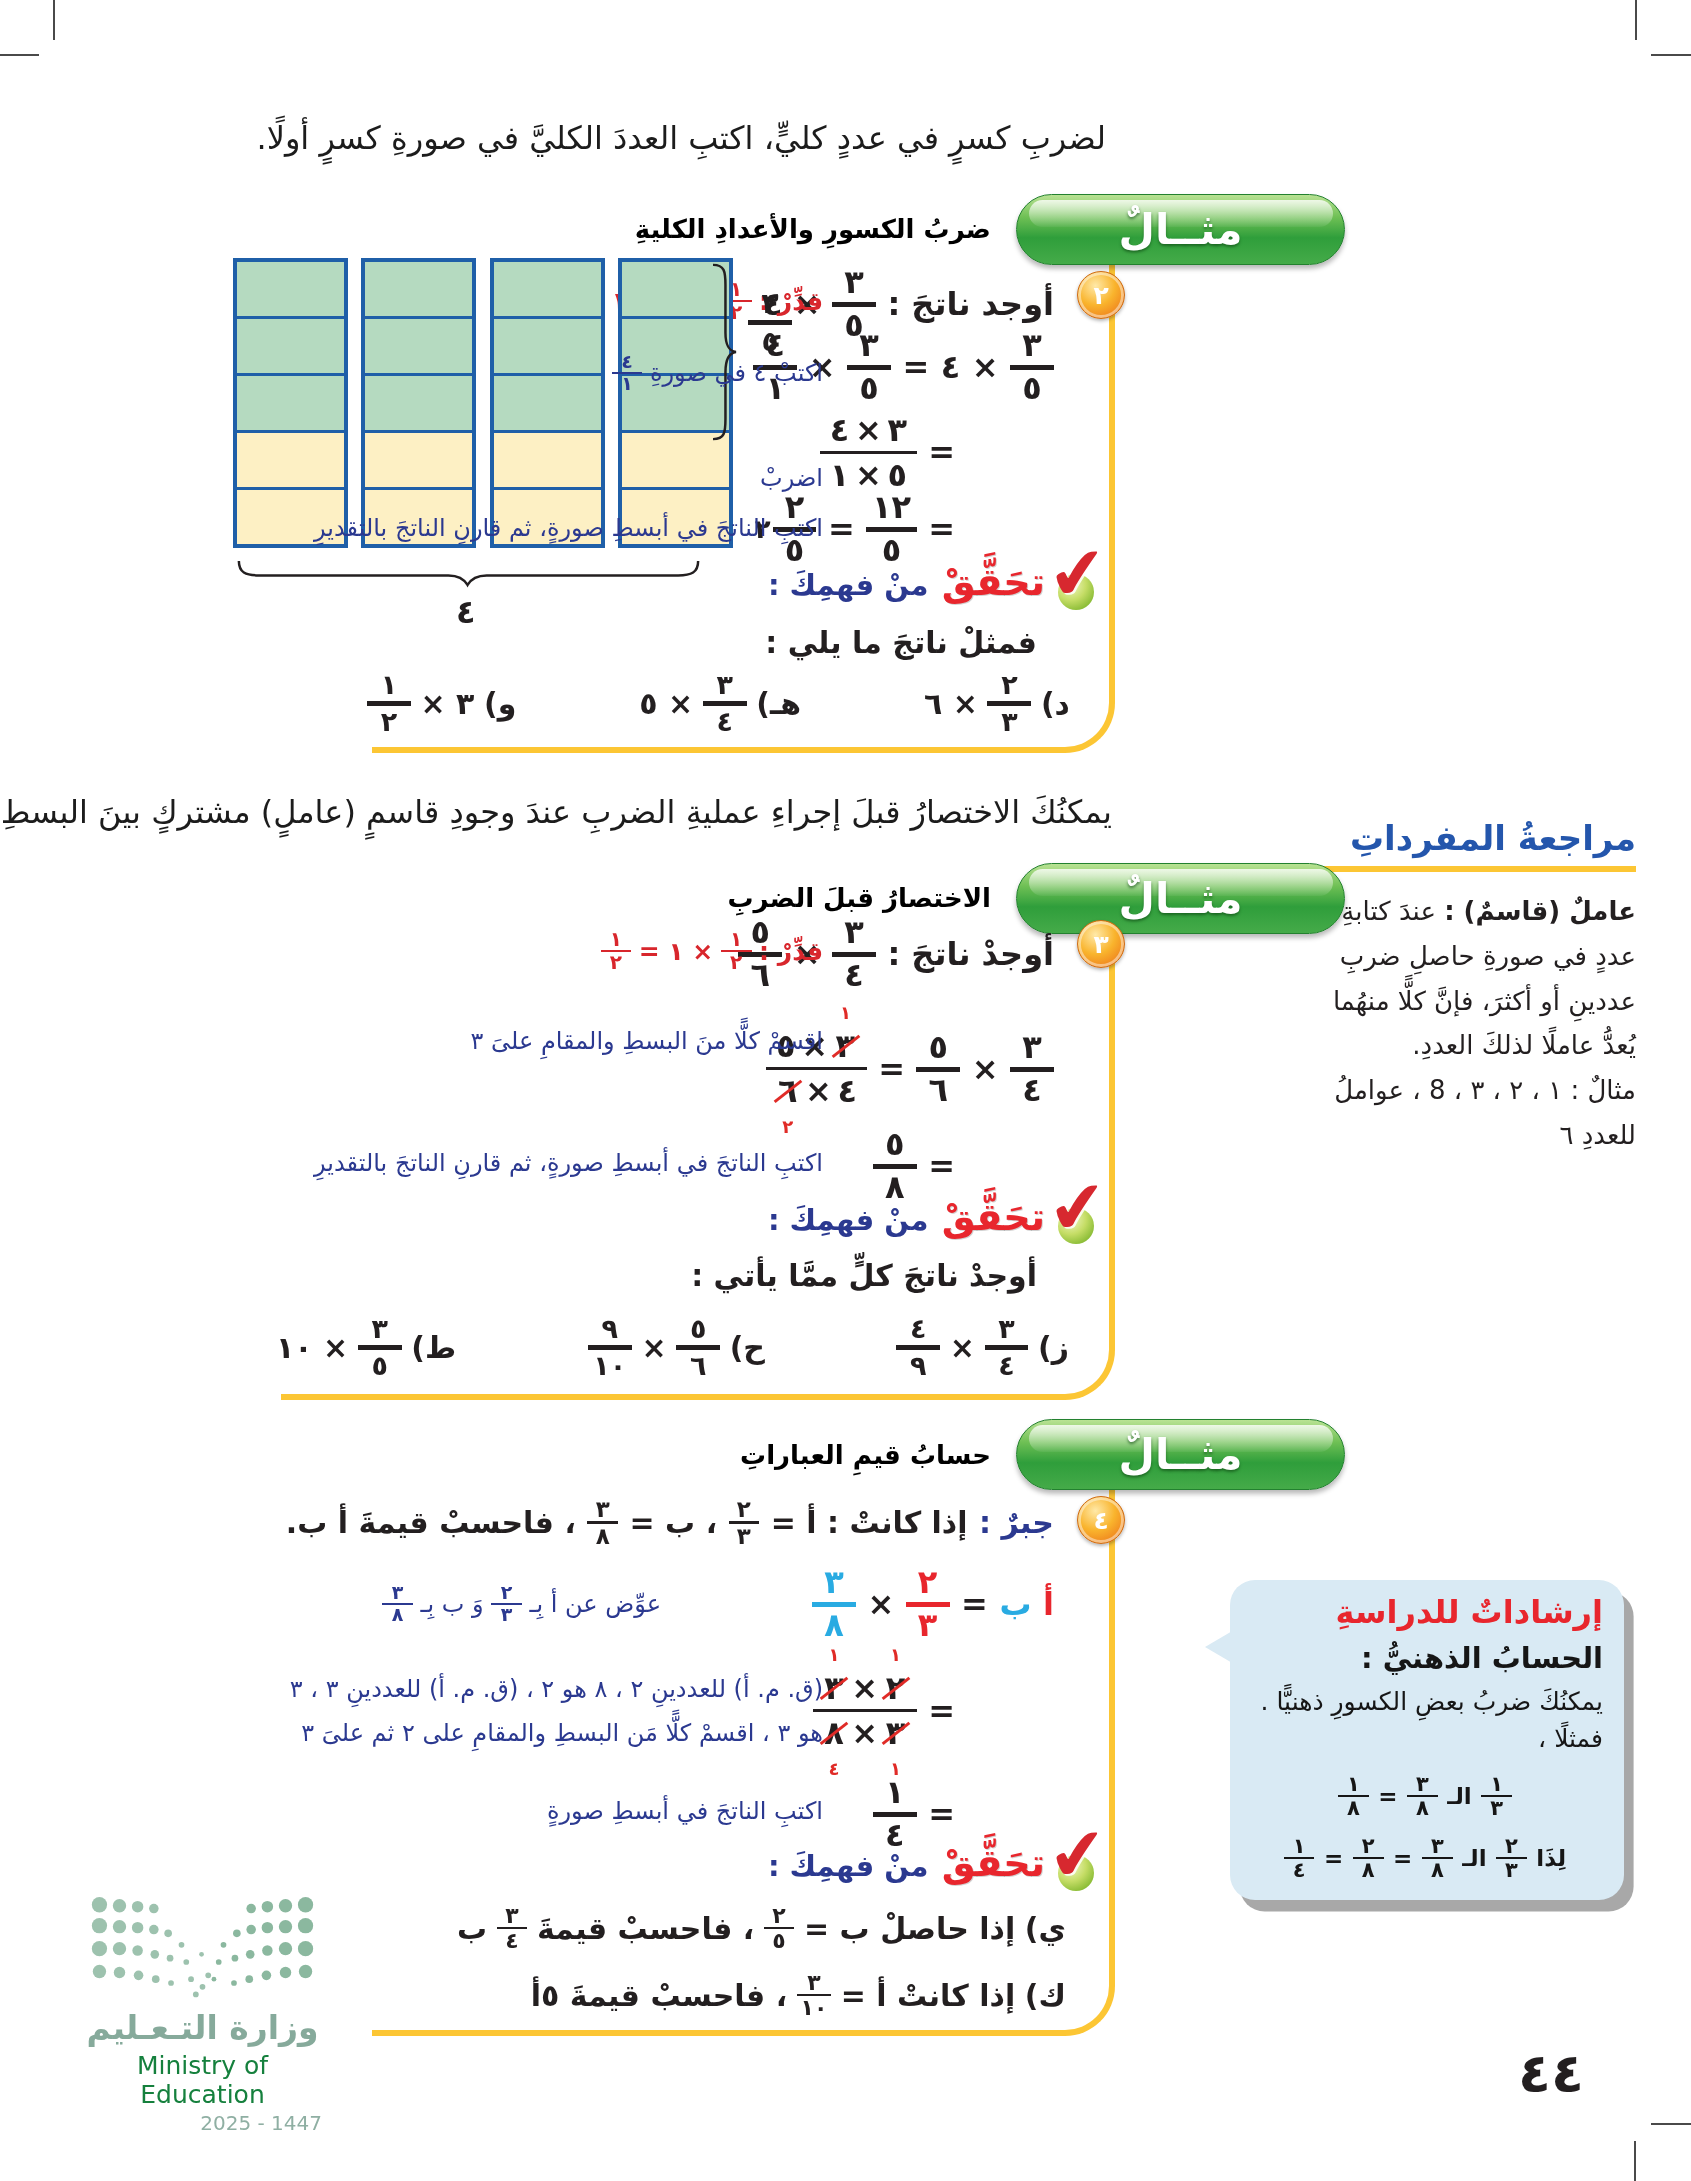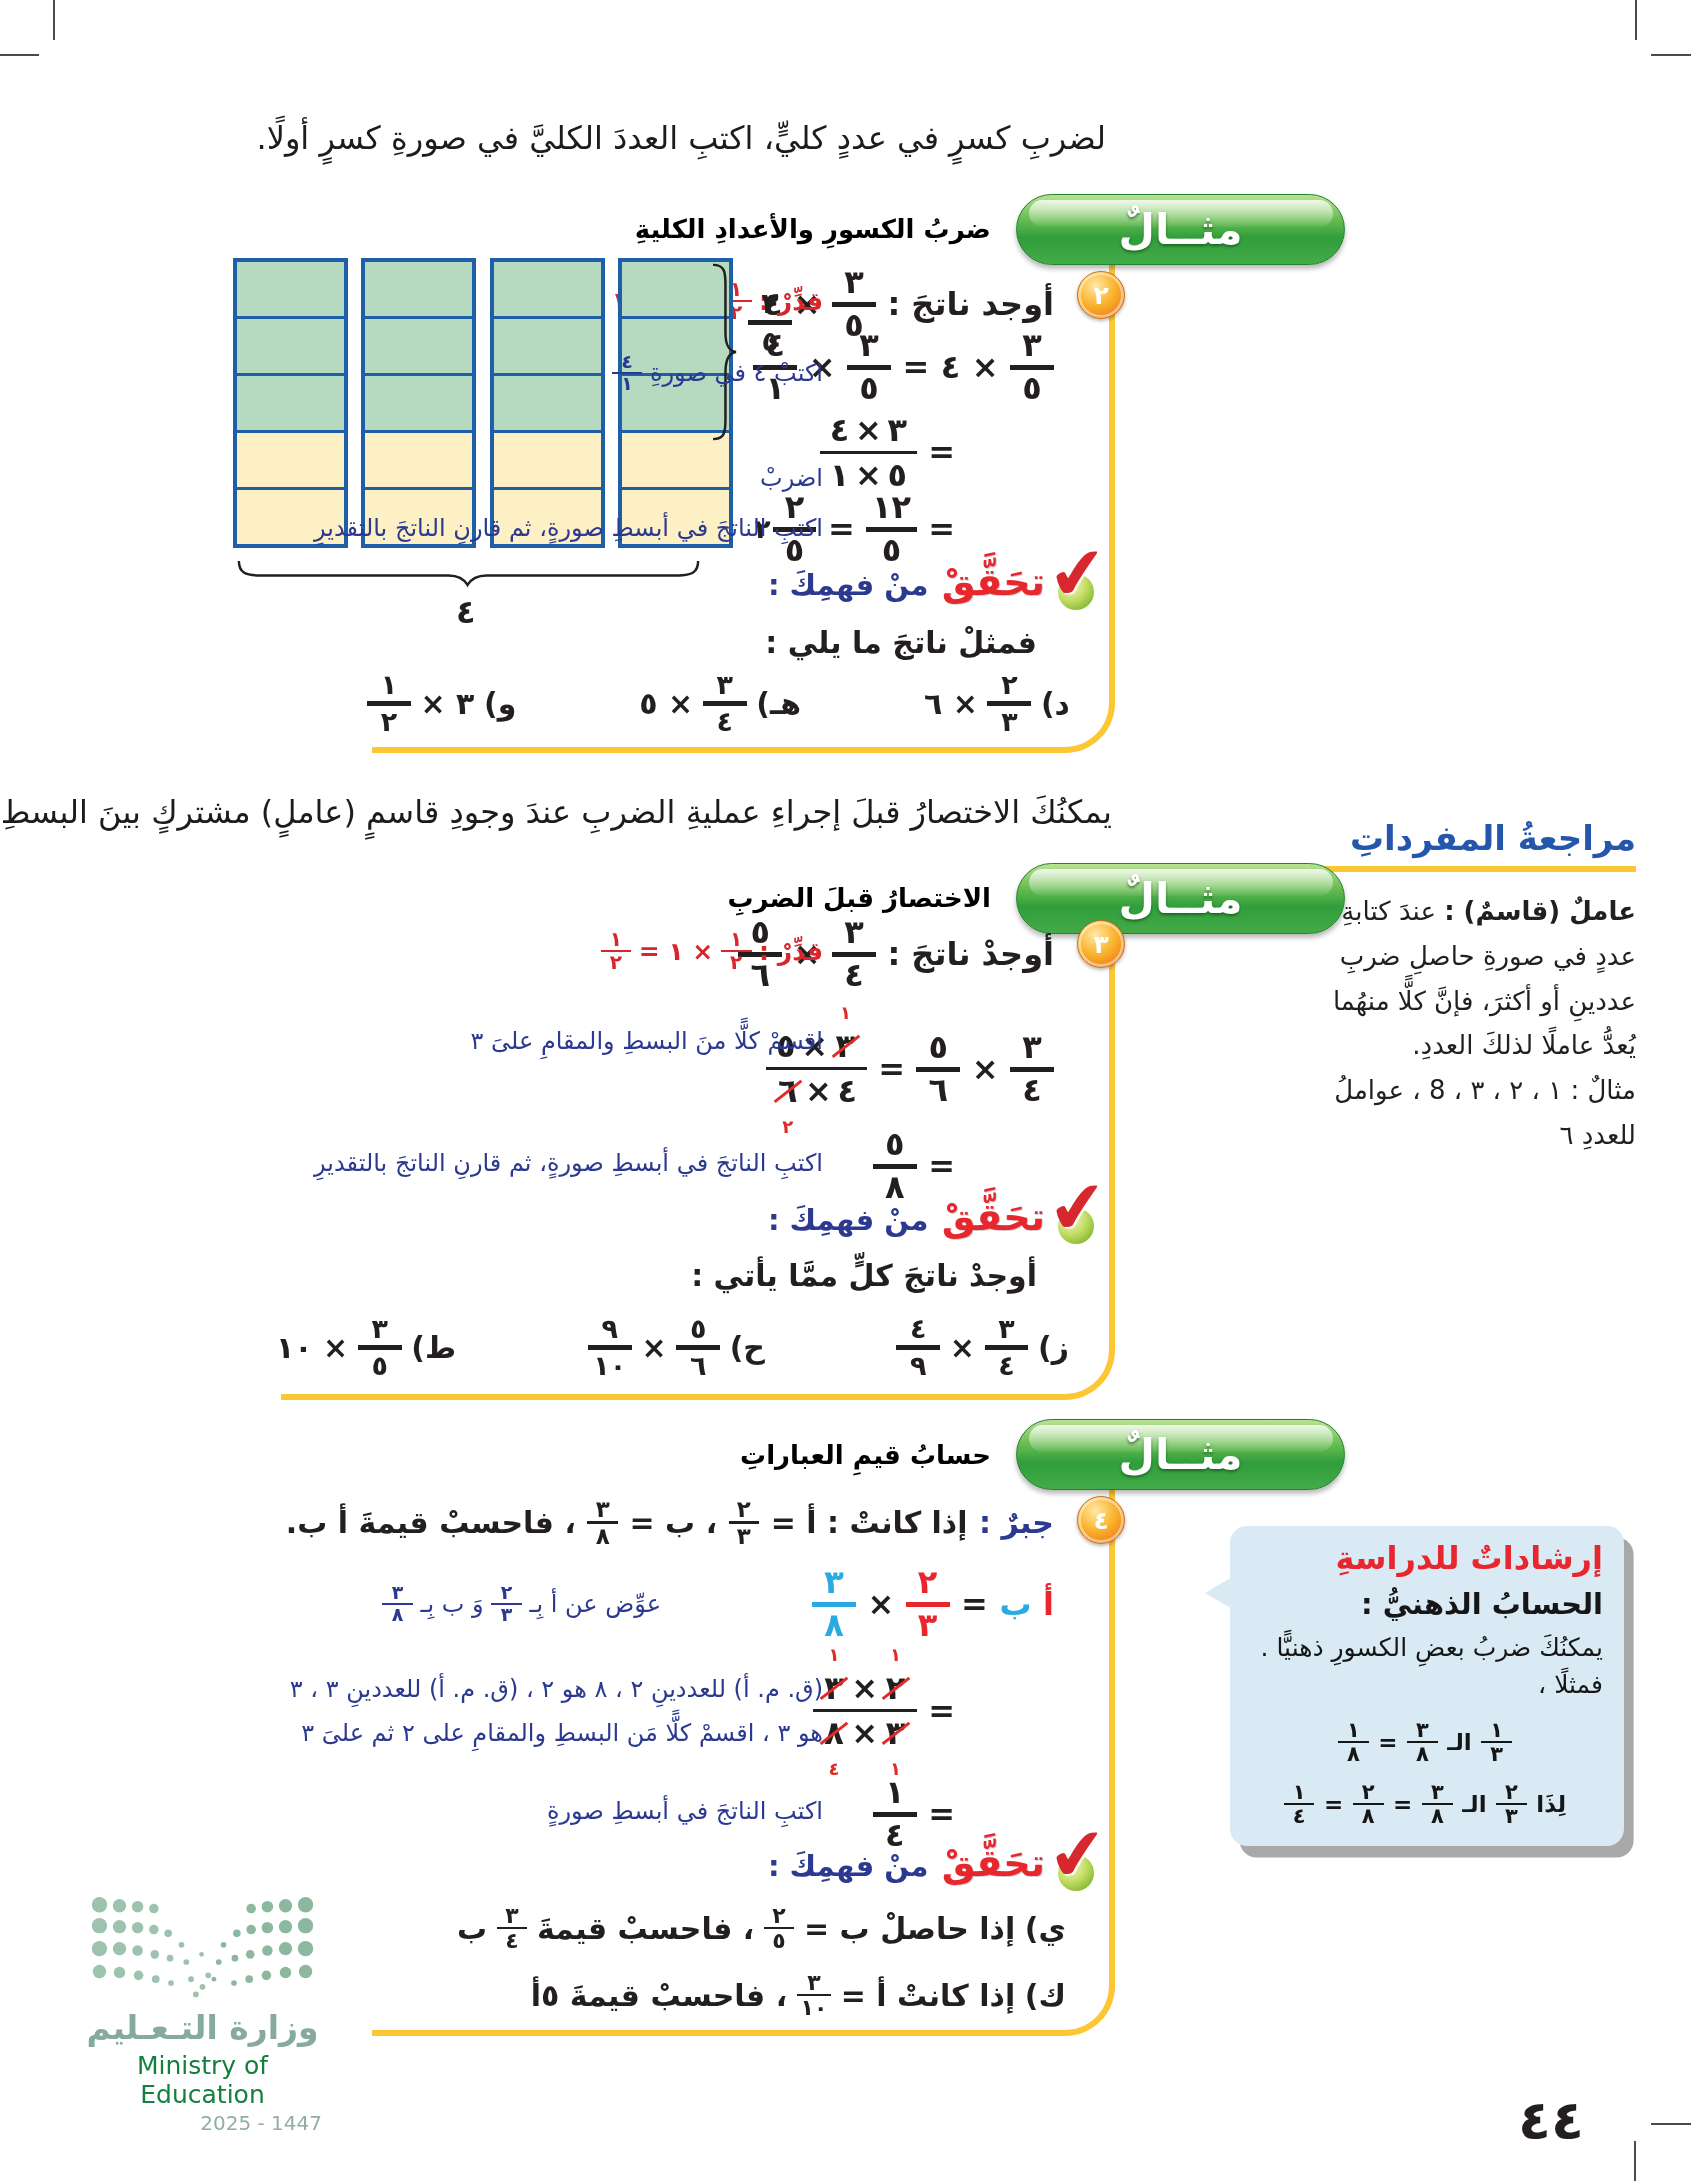--- a/index.html
+++ b/index.html
@@ -555,21 +555,21 @@
     <span>ك)</span>
     <span>إذا كانتْ أ =</span>
     <span class="mfrac">
         <span>٣</span>
         <span class="fbar"></span>
         <span>١٠</span>
       </span>
     <span>، فاحسبْ قيمةَ ٥أ</span>
   </div>
 
-  <div class="tipbox" style="left:1231px;top:1526px;width:356px;">
+  <div class="tipbox" style="left:1231px;top:1580px;width:356px;border-radius:25px;">
     <div class="tip-title">إرشاداتٌ للدراسةِ</div>
     <div class="tip-sub">الحسابُ الذهنيُّ :</div>
     <div class="tip-body">يمكنُكَ ضربُ بعضِ الكسورِ ذهنيًّا . فمثلًا ،</div>
     <div class="tip-math">
       <span class="mfrac">
           <span>١</span>
           <span class="fbar"></span>
           <span>٣</span>
         </span>
       <span>الـ</span>
@@ -606,21 +606,21 @@
         </span>
       <span>=</span>
       <span class="mfrac">
           <span>١</span>
           <span class="fbar"></span>
           <span>٤</span>
         </span>
     </div>
   </div>
 
-  <div class="pagenum" style="right:107px;top:2042px;margin-top:47px;">٤٤</div>
+  <div class="pagenum" style="right:107px;top:2042px;">٤٤</div>
 
   <div class="logo" style="left:84px;top:1895px;">
     <svg width="229" height="113" viewBox="0 0 240 118" style="margin:0 auto;">
       <g fill="#9dc2ae">
         <circle cx="12" cy="10" r="8"></circle>
           <circle cx="33" cy="11" r="7"></circle>
           <circle cx="52" cy="12" r="6"></circle>
           <circle cx="69" cy="14" r="5"></circle>
         <circle cx="12" cy="32" r="8"></circle>
           <circle cx="33" cy="33" r="7"></circle>

